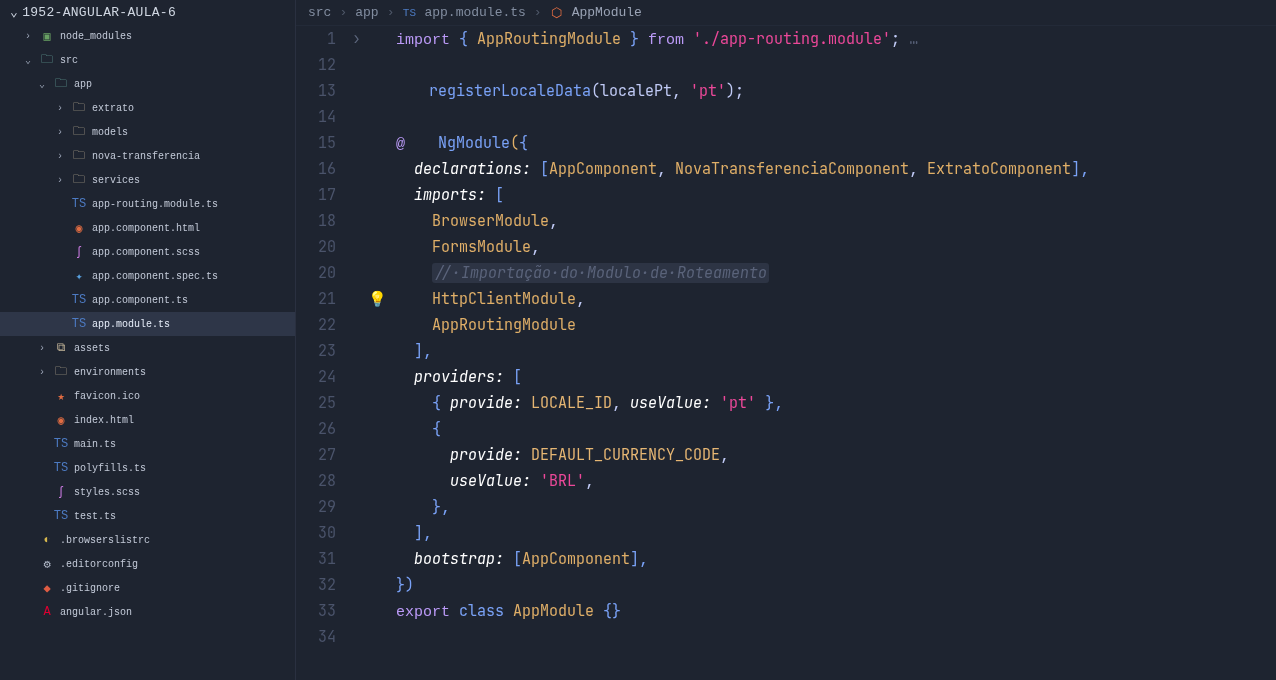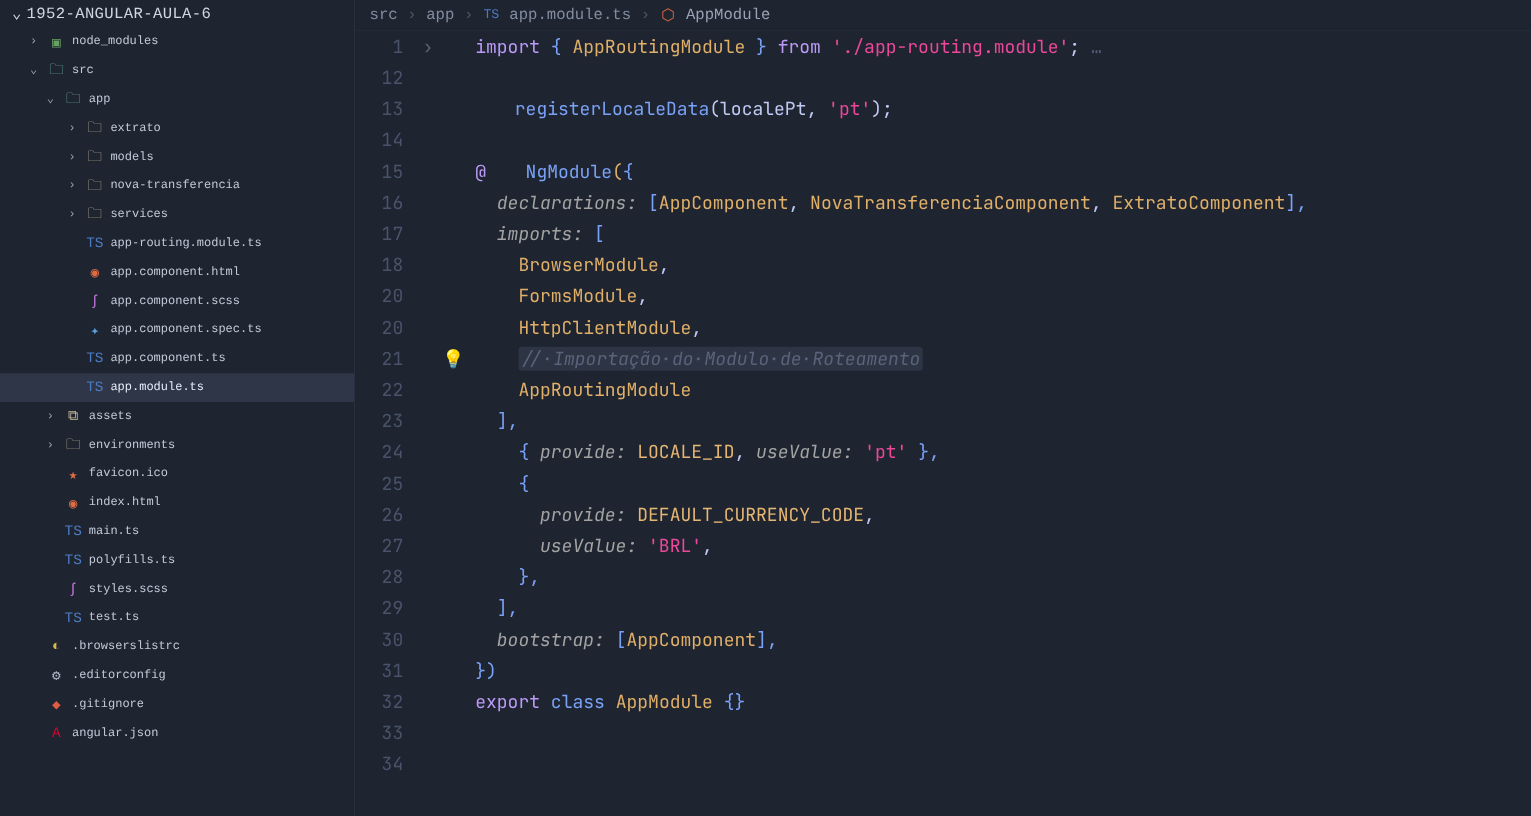--- a/index.html
+++ b/index.html
@@ -67,22 +67,22 @@
 .gutter { width: 56px; text-align: right; padding-right: 16px; color: #4a536a; user-select: none; }
 .gutter .gln { height: 26px; }
 .glyphs { width: 20px; color: #e6b730; text-align:center; }
 .glyphs .gl { height: 26px; }
 .code { flex: 1; padding-left: 8px; }
 .code .line { height: 26px; white-space: pre; }
 .collapse-marker { width:16px; color:#5c667c; }
 
 
 .kw { color: #7aa2f7; }       
-.kw2 { color: #bb9af7; }      
-.kw3 { color: #a3a3a3; font-style: italic; } 
+.kw2 { color: #bb9af7; font-family: Liberation Mono, monospace; }      
+.kw3 { color: #ffffff; font-style: italic; } 
 .cls { color: #e0af68; }     
 .const { color: #e6b673; }
 .str { color: #ec4899; }
 .punc { color: #7aa2f7; }
 .punc2 { color: #c0caf5; }
 .comment { color: #5a637a; font-style: italic; background: #2d3444; border-radius: 3px; padding: 0 2px; }
 .fn { color: #7aa2f7; margin-left: 33px; }
 .dim { color: #565f76; }
 .id { color: #c0caf5; }
 
@@ -336,24 +336,25 @@
       <div class="code">
         <div class="line"><span class="kw2">import</span><span class="punc"> { </span><span class="cls">AppRoutingModule</span><span class="punc"> } </span><span class="kw2">from</span><span> </span><span class="str">'./app-routing.module'</span><span class="punc2">;</span><span class="dim"> …</span></div>
         <div class="line"></div>
         <div class="line"><span class="fn">registerLocaleData</span><span class="id">(</span><span class="id">localePt</span><span class="punc2">, </span><span class="str">'pt'</span><span class="punc2">);</span></div>
         <div class="line"></div>
         <div class="line"><span class="kw2">@</span><span class="fn">NgModule</span><span class="cls">(</span><span class="punc">{</span></div>
         <div class="line"><span>  </span><span class="kw3">declarations:</span><span class="punc"> [</span><span class="cls">AppComponent</span><span class="punc2">, </span><span class="cls">NovaTransferenciaComponent</span><span class="punc2">, </span><span class="cls">ExtratoComponent</span><span class="punc">],</span></div>
         <div class="line"><span>  </span><span class="kw3">imports:</span><span class="punc"> [</span></div>
         <div class="line"><span>    </span><span class="cls">BrowserModule</span><span class="punc2">,</span></div>
         <div class="line"><span>    </span><span class="cls">FormsModule</span><span class="punc2">,</span></div>
+        <div class="line"><span>    </span><span class="comment">//·Importação·do·Modulo·de·Roteamento</span></div>
         <div class="line"><span>    </span><span class="cls">HttpClientModule</span><span class="punc2">,</span></div>
-        <div class="line"><span>    </span><span class="comment">//·Importação·do·Modulo·de·Roteamento</span></div>
         <div class="line"><span>    </span><span class="cls">AppRoutingModule</span></div>
         <div class="line"><span class="punc">  ],</span></div>
+        <div class="line"><span>  </span><span class="kw3">providers:</span><span class="punc"> [</span></div>
         <div class="line"><span class="punc">    { </span><span class="kw3">provide:</span><span> </span><span class="const">LOCALE_ID</span><span class="punc2">, </span><span class="kw3">useValue:</span><span> </span><span class="str">'pt'</span><span class="punc"> },</span></div>
         <div class="line"><span class="punc">    {</span></div>
         <div class="line"><span>      </span><span class="kw3">provide:</span><span> </span><span class="const">DEFAULT_CURRENCY_CODE</span><span class="punc2">,</span></div>
         <div class="line"><span>      </span><span class="kw3">useValue:</span><span> </span><span class="str">'BRL'</span><span class="punc2">,</span></div>
         <div class="line"><span class="punc">    },</span></div>
         <div class="line"><span class="punc">  ],</span></div>
         <div class="line"><span>  </span><span class="kw3">bootstrap:</span><span class="punc"> [</span><span class="cls">AppComponent</span><span class="punc">],</span></div>
         <div class="line"><span class="punc">})</span></div>
         <div class="line"><span class="kw2">export</span><span> </span><span class="kw">class</span><span> </span><span class="cls">AppModule</span><span class="punc"> {}</span></div>
         <div class="line"></div>

